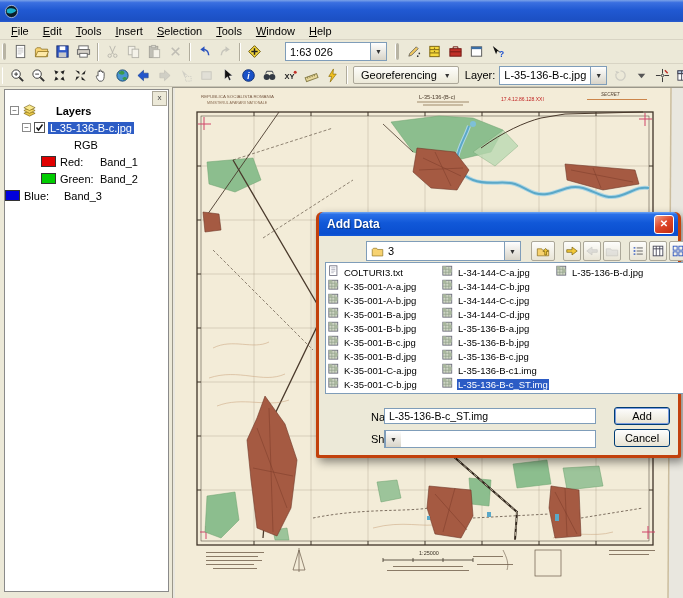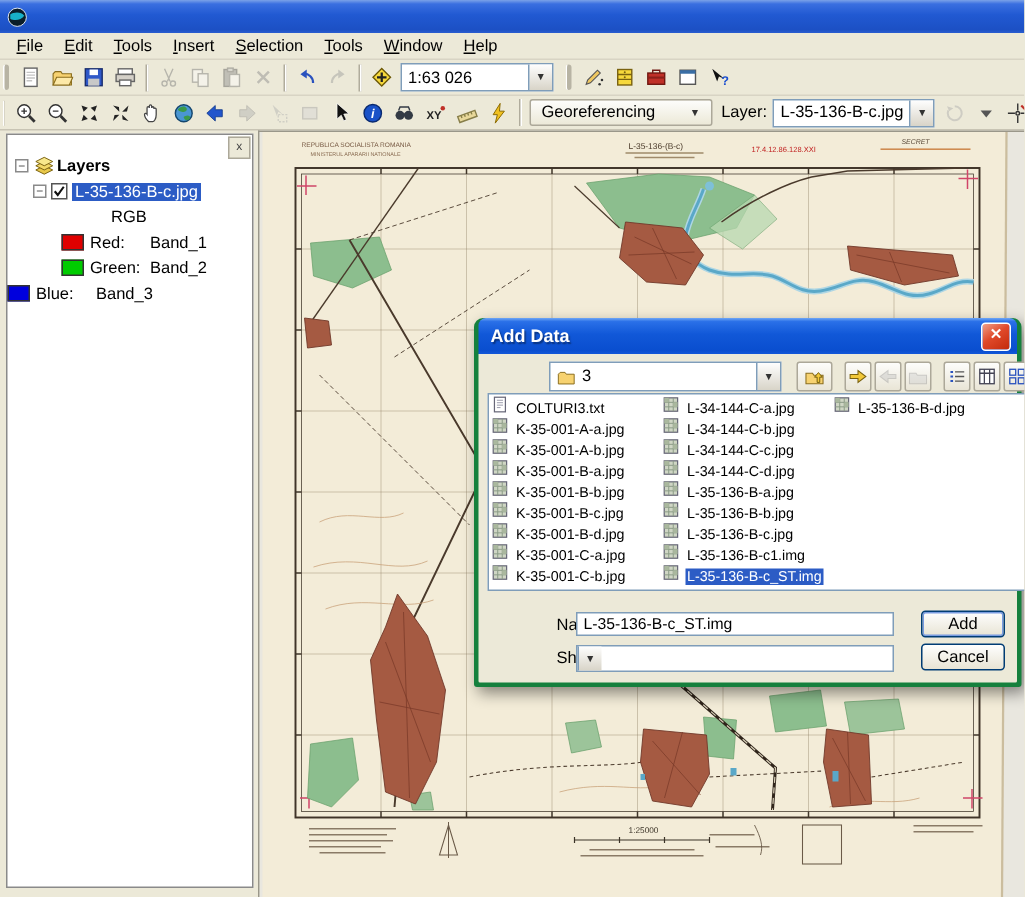--- a/index.html
+++ b/index.html
@@ -21,43 +21,43 @@
   #tb1{top:40px;height:24px;border-bottom:1px solid #d8d4c4;}
   #tb2{top:64px;height:23px;border-bottom:1px solid #c8c4b4;}
   .grip{width:3px;height:17px;margin:0 4px 0 2px;border-left:1px solid #fff;background:#b8b4a4;border-radius:2px;}
   .tb{width:21px;height:21px;display:flex;align-items:center;justify-content:center;flex:0 0 auto;}
   .tb svg{display:block;}
   .tbdis svg{opacity:.45;filter:grayscale(1);}
   .sep{width:1px;height:18px;background:#b0ac9c;border-right:1px solid #fff;margin:0 3px;flex:0 0 auto;}
   .combo{display:flex;align-items:center;background:#fff;border:1px solid #7f9db9;height:19px;box-sizing:border-box;}
   .combo .val{flex:1;padding:0 4px;white-space:nowrap;overflow:hidden;font-size:11px;}
   .combo .dd{width:15px;align-self:stretch;background:linear-gradient(#fefefe,#d8d4c8);border-left:1px solid #7f9db9;display:flex;align-items:center;justify-content:center;font-size:7px;color:#333;}
-  .geo-btn{display:flex;align-items:center;gap:23px;padding:2px 7px;margin:0 2px;border:1px solid #aca899;border-radius:2px;background:linear-gradient(#fdfdfb,#ece9d8);font-size:11px;}
+  .geo-btn{display:flex;align-items:center;gap:7px;padding:2px 7px;margin:0 2px;border:1px solid #aca899;border-radius:2px;background:linear-gradient(#fdfdfb,#ece9d8);font-size:11px;}
   .geo-btn .dd2{font-size:7px;color:#333;}
   .lbl{padding:0 4px;white-space:nowrap;}
 
   
   .toc{position:absolute;left:4px;top:89px;width:165px;height:503px;background:#fff;border:1px solid #8a8a8a;box-sizing:border-box;}
   .toc-x{position:absolute;right:1px;top:1px;width:13px;height:13px;border:1px solid #aca899;background:#ece9d8;font-size:8px;line-height:12px;text-align:center;color:#444;}
   .trow{display:flex;align-items:center;height:17px;white-space:nowrap;}
   .expand{width:9px;height:9px;border:1px solid #8a8a8a;background:#fff;font-size:8px;line-height:7px;text-align:center;color:#444;box-sizing:border-box;flex:0 0 auto;}
   .chk{width:11px;height:11px;border:1px solid #555;background:#fff;margin:0 3px;box-sizing:border-box;flex:0 0 auto;position:relative;}
   .chk svg{position:absolute;left:0;top:0;}
   .toc-sel{background:#2c5cc5;color:#fff;padding:0 2px;}
   .band-swatch{width:13px;height:9px;border:1px solid #333;margin-right:4px;flex:0 0 auto;}
   .band-ch{display:inline-block;width:40px;}
-  .layers-bold{font-weight:bold;margin-left:1px;}
+  .layers-bold{font-weight:bold;margin-left:19px;}
 
   
   .mapview{position:absolute;left:172px;top:87px;width:511px;height:511px;background:#e9e7df;border-left:1px solid #9a978a;border-top:1px solid #9a978a;box-sizing:border-box;overflow:hidden;}
   .mapview svg{display:block;}
   .mapview text{font-family:"Liberation Sans",sans-serif;}
 
   
-  .dlg{position:absolute;left:316px;top:212px;width:365px;height:246px;background:#15803d;border-radius:6px 6px 2px 2px;padding:0 3px 3px;box-sizing:border-box;box-shadow:3px 4px 10px rgba(0,0,0,.45);z-index:20;}
+  .dlg{position:absolute;left:316px;top:212px;width:365px;height:246px;background:#c2410c;border-radius:6px 6px 2px 2px;padding:0 3px 3px;box-sizing:border-box;box-shadow:3px 4px 10px rgba(0,0,0,.45);z-index:20;}
   .dlg-title{height:24px;border-radius:5px 5px 0 0;display:flex;align-items:center;padding:0 4px 0 8px;
     background:linear-gradient(180deg,#6ea6f5 0%,#2a70e8 10%,#1158d8 45%,#0a4ecf 90%,#1257d8 100%);}
   .dlg-title .dt{color:#fff;font-weight:bold;font-size:12px;flex:1;text-shadow:1px 1px 1px rgba(0,0,0,.4);}
   .dlg-close{width:18px;height:17px;border:1px solid #fff;border-radius:3px;
     background:linear-gradient(145deg,#f0a089 0%,#e0492a 45%,#c22a0d 100%);
     color:#fff;font-weight:bold;font-size:10px;line-height:15px;text-align:center;}
   .dlg-body{position:relative;background:#ece9d8;height:219px;border-radius:0 0 1px 1px;}
   .dlg-lbl{position:absolute;font-size:11px;margin-left:44px;}
   .dlg-combo{position:absolute;display:flex;align-items:center;background:#fff;border:1px solid #7f9db9;box-sizing:border-box;}
   .dlg-combo .val{flex:1;padding:0 4px;font-size:11px;white-space:nowrap;overflow:hidden;display:flex;align-items:center;gap:4px;}
@@ -166,21 +166,21 @@
           </svg>
         </span>
         <span class="sep"></span>
         <span class="tb">
           <svg viewBox="0 0 16 16" width="15" height="15">
             <rect x="3.6" y="3.6" width="8.8" height="8.8" transform="rotate(45 8 8)" fill="#f6d83c" stroke="#6e5a08"></rect>
             <path d="M8 4.6v6.8M4.6 8h6.8" stroke="#222" stroke-width="1.6"></path>
           </svg>
         </span>
       </span>
-    <span class="combo" style="width:102px;margin-left:2px">
+    <span class="combo" style="width:102px;margin-left:20px">
       <span class="val">1:63 026</span>
       <span class="dd">▼</span>
     </span>
     <span class="grip" style="margin-left:8px"></span>
     <span style="display:flex;align-items:center">
         <span class="tb">
           <svg viewBox="0 0 16 16" width="15" height="15">
             <path d="M3 13l1-3 7-7 2 2-7 7z" fill="#f0c860" stroke="#555" stroke-width="0.8"></path>
             <circle cx="12.5" cy="13" r="0.9" fill="#333"></circle>
             <circle cx="14.2" cy="10" r="0.9" fill="#333"></circle>

